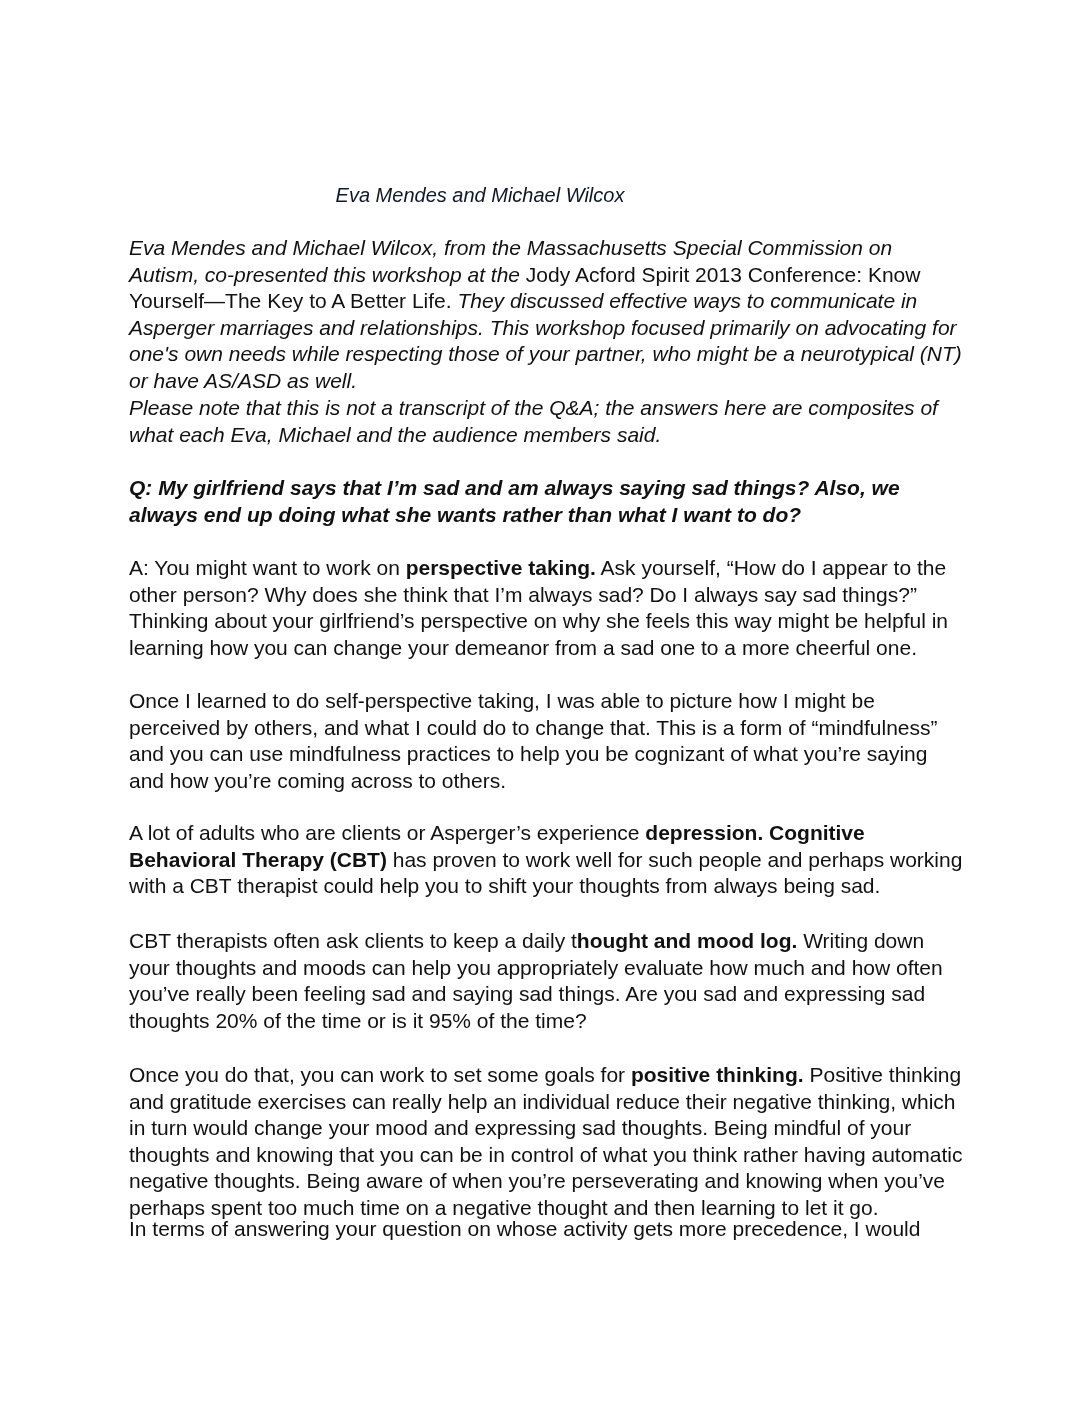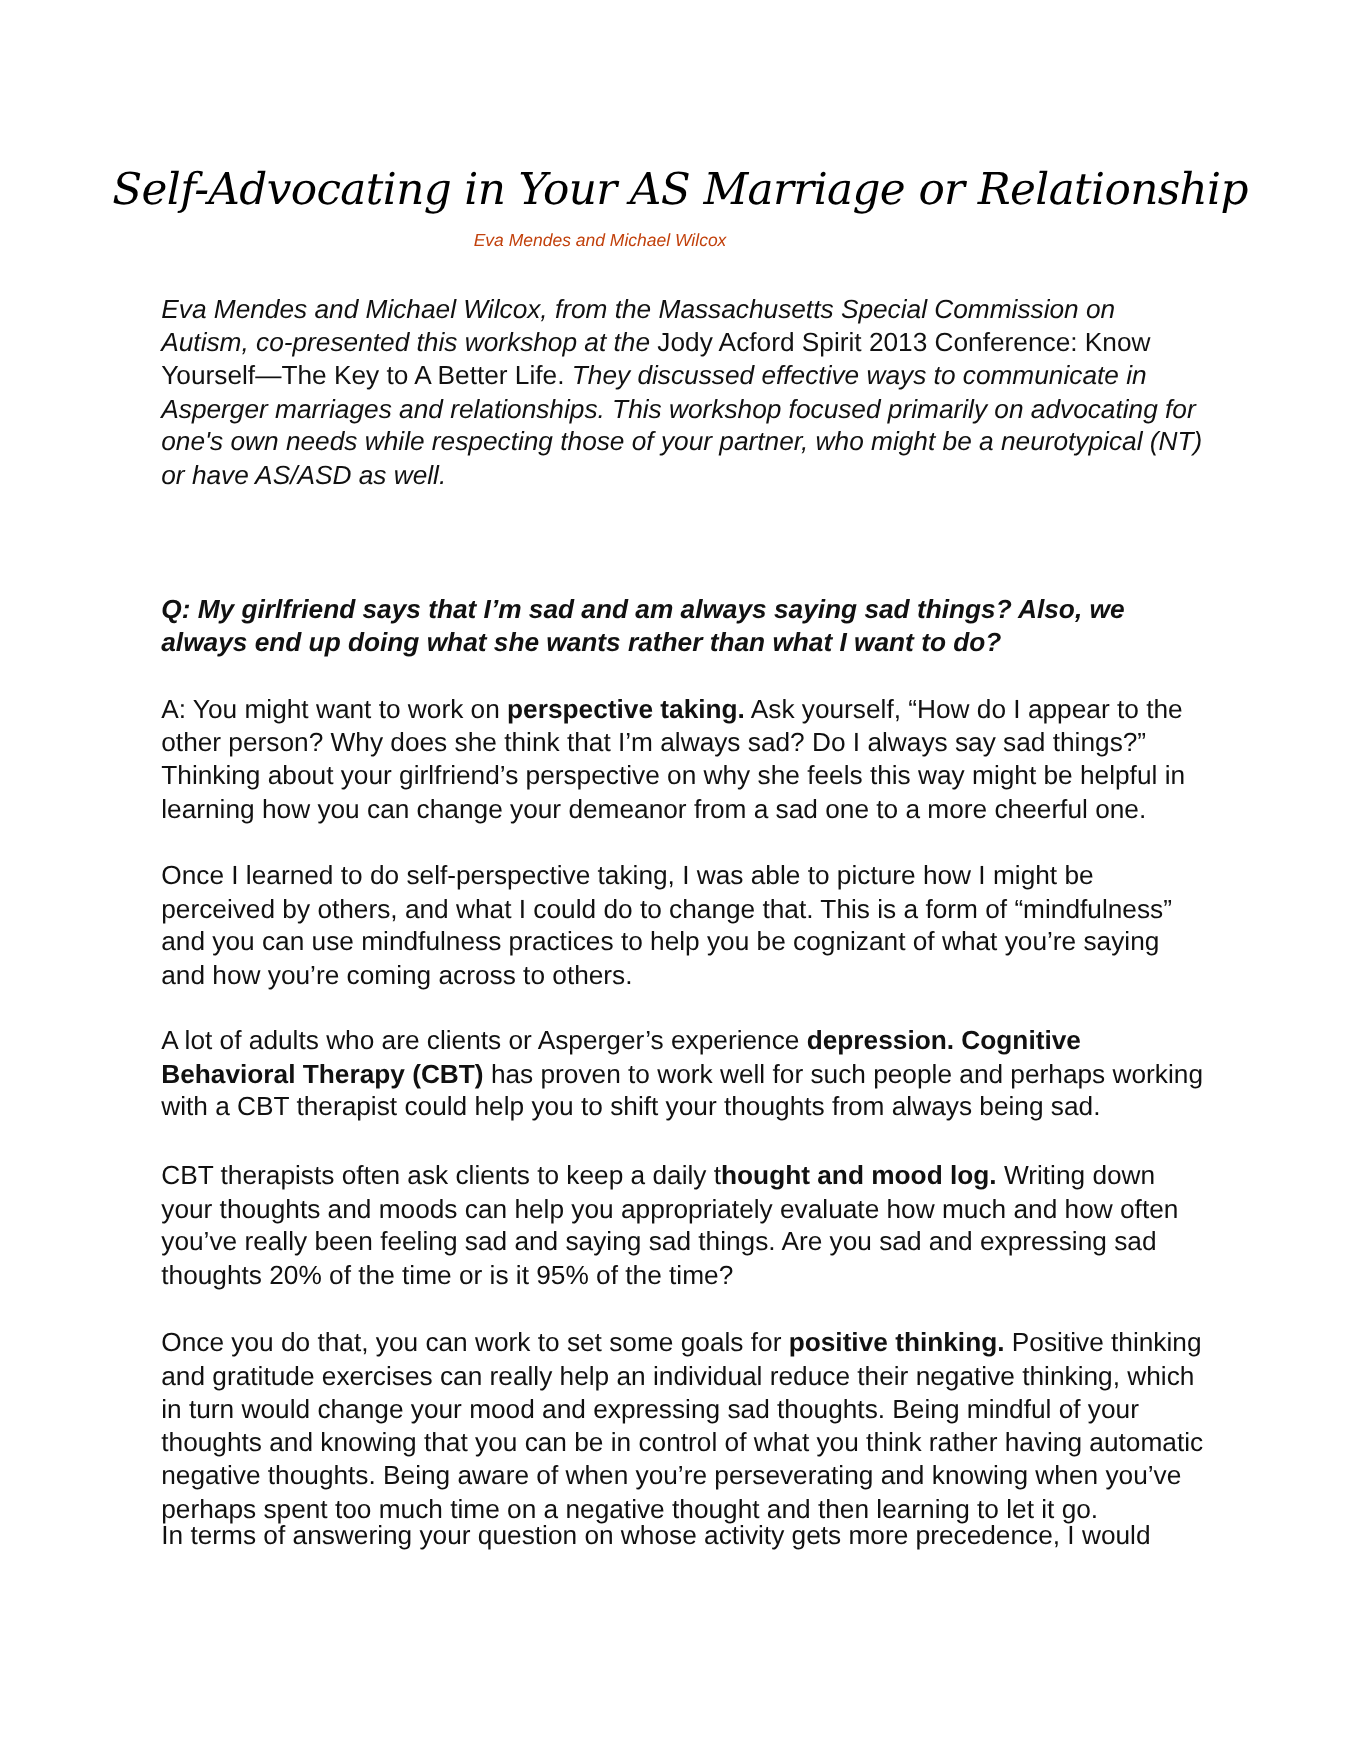--- a/index.html
+++ b/index.html
@@ -6,39 +6,39 @@
     body { width: 1088px; height: 1408px; position: relative; overflow: hidden; color: #111; }
     .page { position: absolute; left: 0; top: 0; width: 1088px; height: 1408px; }
     .title {
       position: absolute; left: 0; width: 1088px; top: 132px;
       text-align: center; font-family: "DejaVu Serif", serif; font-style: italic;
       font-size: 35px; letter-spacing: -0.5px; color: #000;
     }
     .byline {
       position: absolute; left: 0; width: 960px; top: 184px;
       text-align: center; font-family: "Liberation Sans", sans-serif; font-style: italic;
-      font-size: 14px; color: #c2410c;
+      font-size: 20px; color: #0f172a;
     }
     .para {
       position: absolute; left: 129px; width: 835px;
       font-family: "Liberation Sans", sans-serif; font-size: 21px; line-height: 26.5px;
       color: #111; margin: 0;
     }
     .it { font-style: italic; }
     .b { font-weight: bold; }
   </style>
 </head>
 <body>
 
 <div class="page">
-  <div class="title">Self-Advocating in Your AS Marriage or Relationship</div>
   <div class="byline">Eva Mendes and Michael Wilcox</div>
 
   <p class="para" style="top:235px;"><span class="it">Eva Mendes and Michael Wilcox, from the Massachusetts Special Commission on Autism, co-presented this workshop at the </span><span>Jody Acford Spirit 2013 Conference: Know Yourself—The Key to A Better Life.</span><span class="it"> They discussed effective ways to communicate in Asperger marriages and relationships. This workshop focused primarily on advocating for one's own needs while respecting those of your partner, who might be a neurotypical (NT) or have AS/ASD as well.</span></p>
 
+  <p class="para it" style="top:395px;">Please note that this is not a transcript of the Q&amp;A; the answers here are composites of what each Eva, Michael and the audience members said.</p>
 
   <p class="para b" style="top:475px;font-style:italic;">Q: My girlfriend says that I’m sad and am always saying sad things? Also, we always end up doing what she wants rather than what I want to do?</p>
 
   <p class="para" style="top:555px;"><span>A: You might want to work on </span><span class="b">perspective taking.</span><span> Ask yourself, “How do I appear to the other person? Why does she think that I’m always sad? Do I always say sad things?” Thinking about your girlfriend’s perspective on why she feels this way might be helpful in learning how you can change your demeanor from a sad one to a more cheerful one.</span></p>
 
   <p class="para" style="top:688px;">Once I learned to do self-perspective taking, I was able to picture how I might be perceived by others, and what I could do to change that. This is a form of “mindfulness” and you can use mindfulness practices to help you be cognizant of what you’re saying and how you’re coming across to others.</p>
 
   <p class="para" style="top:820px;"><span>A lot of adults who are clients or Asperger’s experience </span><span class="b">depression. Cognitive Behavioral Therapy (CBT)</span><span> has proven to work well for such people and perhaps working with a CBT therapist could help you to shift your thoughts from always being sad.</span></p>
 
   <p class="para" style="top:928px;"><span>CBT therapists often ask clients to keep a daily t</span><span class="b">hought and mood log.</span><span> Writing down your thoughts and moods can help you appropriately evaluate how much and how often you’ve really been feeling sad and saying sad things. Are you sad and expressing sad thoughts 20% of the time or is it 95% of the time?</span></p>

